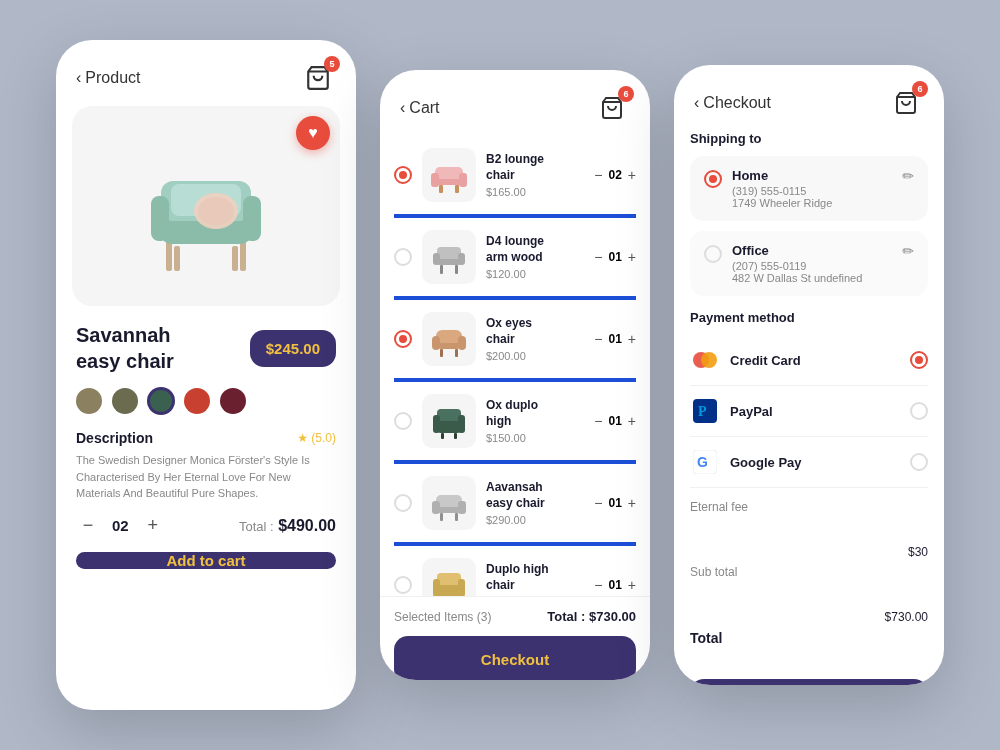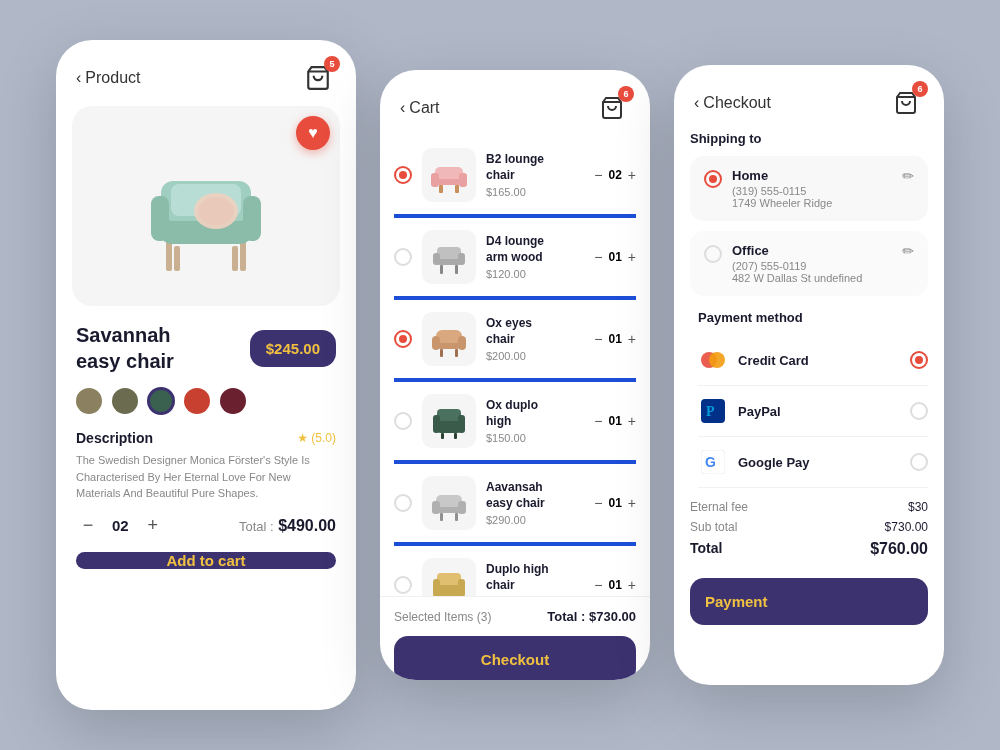--- a/index.html
+++ b/index.html
@@ -267,21 +267,21 @@
       margin-bottom: 10px;
       display: flex;
       align-items: flex-start;
       gap: 10px;
     }
     .address-info { flex: 1; }
     .address-name { font-size: 13px; font-weight: 700; color: #1a1a2e; }
     .address-phone { font-size: 11px; color: #888; margin-top: 2px; }
     .address-street { font-size: 11px; color: #888; }
     .edit-icon { color: #888; cursor: pointer; font-size: 14px; }
-    .payment-methods { margin-top: 14px; margin-left: 8px; }
+    .payment-methods { margin-top: 14px; }
     .payment-item {
       display: flex;
       align-items: center;
       gap: 10px;
       padding: 10px 0;
       border-bottom: 1px solid #f0f0f0;
     }
     .payment-icon {
       width: 30px;
       height: 30px;
@@ -304,21 +304,21 @@
     .payment-radio.active { border-color: #e74c3c; }
     .order-summary {
       padding: 12px 0 6px;
     }
     .summary-row {
       display: flex;
       justify-content: space-between;
       margin-bottom: 6px;
     }
     .summary-label { font-size: 12px; color: #888; }
-    .summary-value { font-size: 12px; color: #1a1a2e; font-weight: 500; }
+    .summary-value { font-size: 12px; color: #1a1a2e; font-weight: 500; margin-top: 45px; }
     .total-row .summary-label { font-size: 14px; font-weight: 700; color: #1a1a2e; }
     .total-row .summary-value { font-size: 16px; font-weight: 700; color: #1a1a2e; }
     .payment-btn {
       background: #3d3270;
       color: #f0c040;
       font-size: 15px;
       font-weight: 700;
       padding: 15px;
       border-radius: 14px;
       width: calc(100% - 32px);

